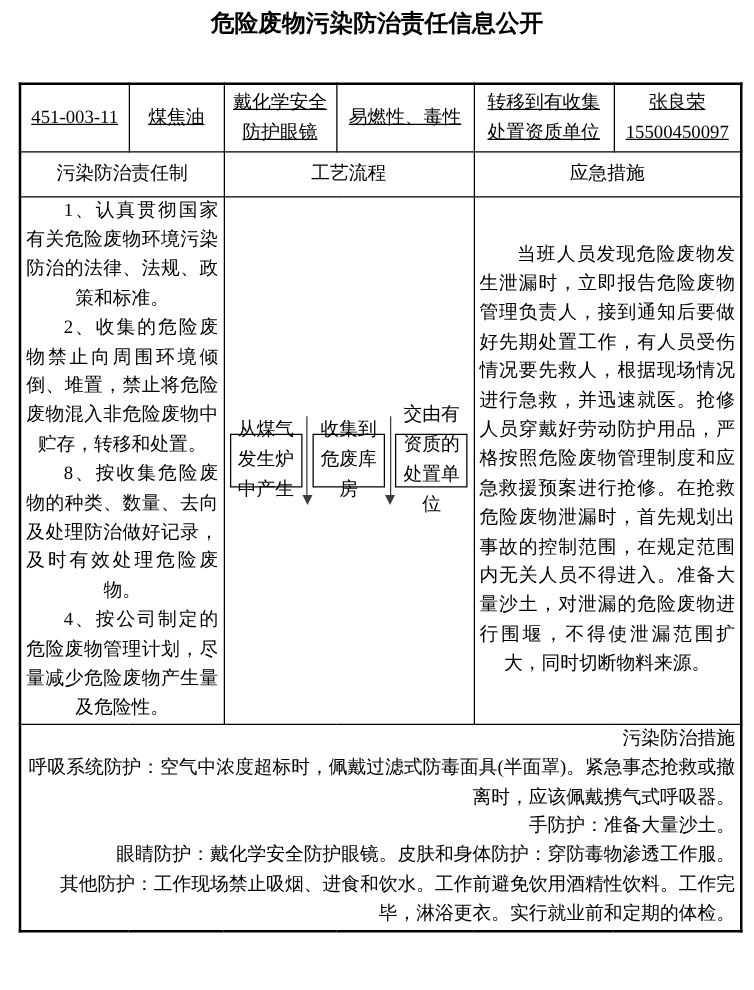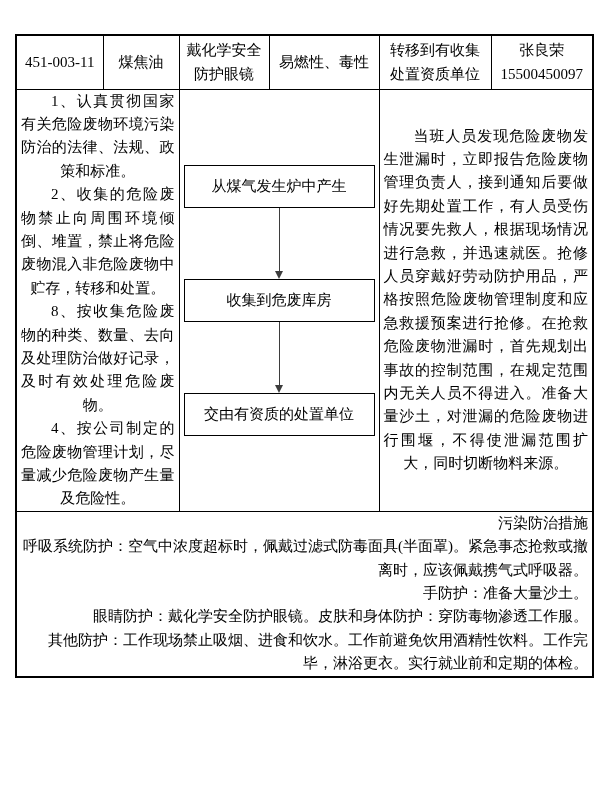--- a/index.html
+++ b/index.html
@@ -31,42 +31,42 @@
     font-size: 15px;
     font-weight: normal;
     text-align: center;
     vertical-align: middle;
     padding: 0 4px;
     line-height: 24px;
     overflow: hidden;
   }
   .doc-table th { padding: 0 7px; line-height: 23px; }
   tr.row-header    { height: 52px; }
-  tr.row-data      { height: 54px; }
+  tr.row-data      { height: 54px; text-decoration: underline; }
   tr.row-subheader { height: 36px; }
   tr.row-content   { height: 399px; margin-left: 38px; }
   tr.row-bottom    { height: 165px; }
   .cell-contact div { line-height: 24px; }
 
   .cell-responsibility {
     vertical-align: top;
     padding: 4px 3px 0 3px;
   }
   .cell-responsibility p, .cell-emergency p {
     margin: 0;
     font-size: 15px;
     line-height: 23.4px;
     text-indent: 2em;
     text-align: justify;
     text-align-last: center;
   }
   .cell-emergency { vertical-align: middle; padding: 0 3px; }
 
   .cell-flow { vertical-align: top; padding: 27px 2px 0 23px; }
-  .flow-wrap { display: flex; flex-direction: column; align-items: center; }
+  .flow-wrap { display: flex; flex-direction: row; align-items: center; }
   .flow-box {
     width: 100%;
     height: 43px;
     border: 1px solid #000;
     background: #fff;
     display: flex;
     align-items: center;
     justify-content: center;
     font-size: 15px;
   }
@@ -83,20 +83,21 @@
     vertical-align: top;
     padding: 1px 5px 0 4px;
   }
   .cell-bottom p { margin: 0; font-size: 15px; line-height: 23.4px; text-align: right; }
 </style>
 </head>
 <body>
 
 <div class="page">
 
+  <h1 class="page-title">危险废物污染防治责任信息公开</h1>
 
   <table class="doc-table">
     <colgroup>
       <col style="width:87px">
         <col style="width:76px">
         <col style="width:90px">
       <col style="width:110px">
         <col style="width:112px">
         <col style="width:102px">
     </colgroup>
@@ -108,20 +109,25 @@
       <td>煤焦油</td>
       <td>戴化学安全防护眼镜</td>
       <td>易燃性、毒性</td>
       <td>转移到有收集处置资质单位</td>
       <td class="cell-contact">
         <div>张良荣</div>
         <div>15500450097</div>
       </td>
     </tr>
 
+    <tr class="row-subheader">
+      <td colspan="2">污染防治责任制</td>
+      <td colspan="2">工艺流程</td>
+      <td colspan="2">应急措施</td>
+    </tr>
 
     <tr class="row-content">
       <td colspan="2" class="cell-responsibility">
         <p>1、认真贯彻国家有关危险废物环境污染防治的法律、法规、政策和标准。</p>
         <p>2、收集的危险废物禁止向周围环境倾倒、堆置，禁止将危险废物混入非危险废物中贮存，转移和处置。</p>
         <p>8、按收集危险废物的种类、数量、去向及处理防治做好记录，及时有效处理危险废物。</p>
         <p>4、按公司制定的危险废物管理计划，尽量减少危险废物产生量及危险性。</p>
       </td>
 
       <td colspan="2" class="cell-flow">

